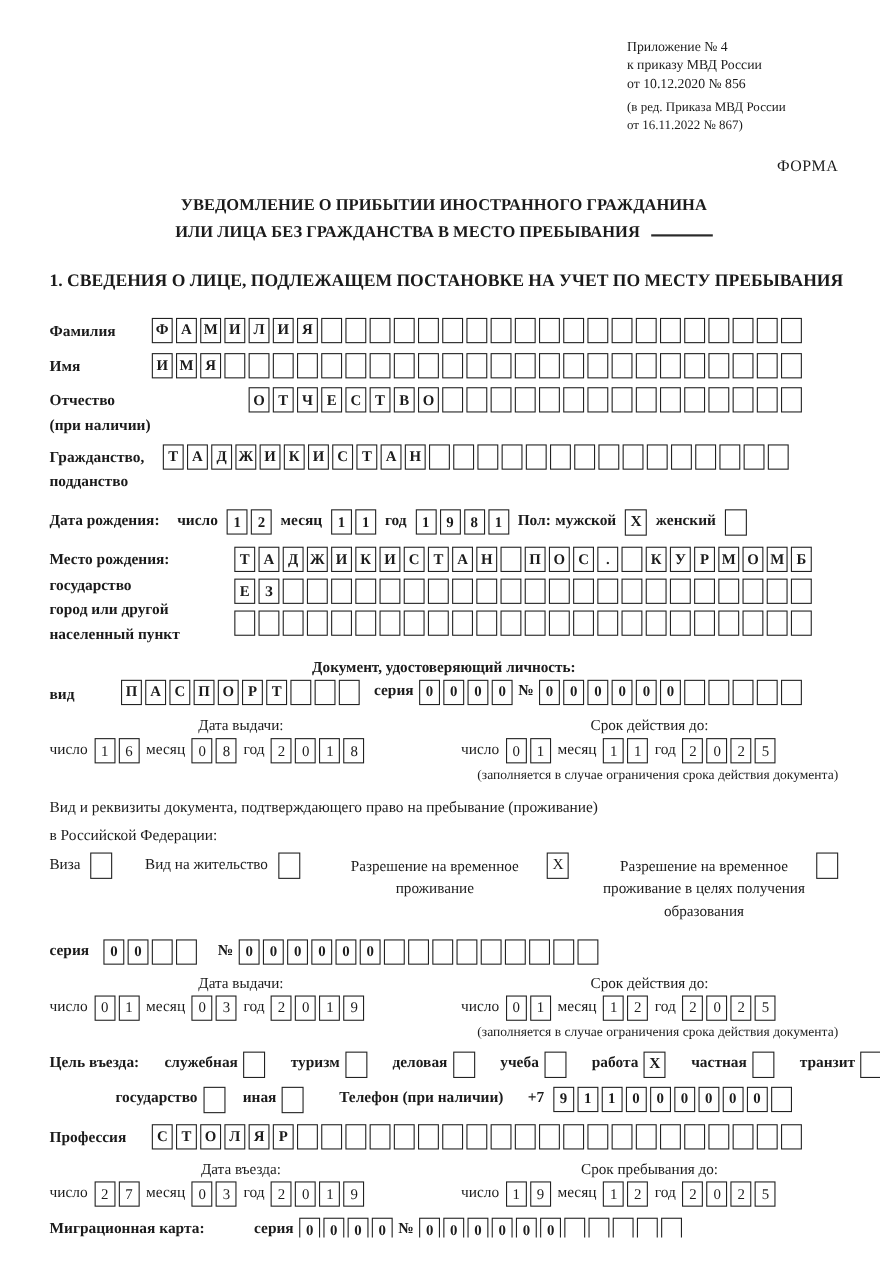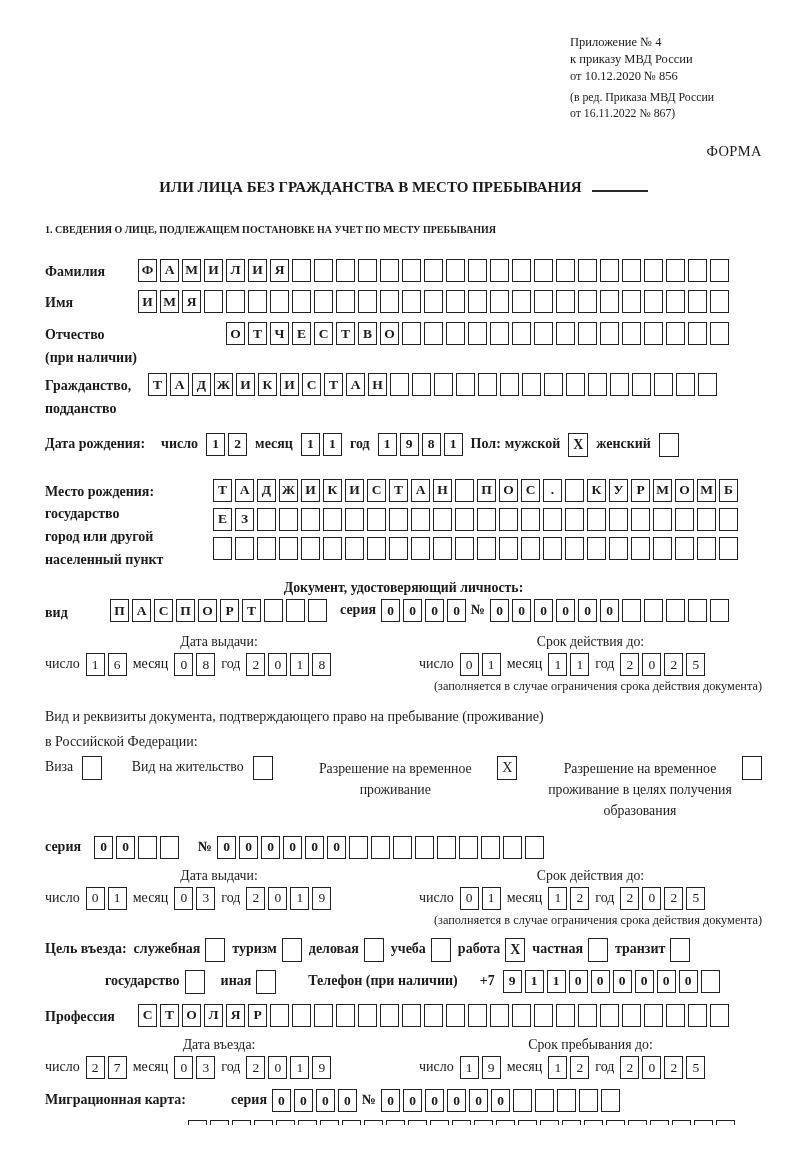--- a/index.html
+++ b/index.html
@@ -3,21 +3,21 @@
 <meta charset="utf-8">
 <style>
   html,body{margin:0;padding:0;background:#fff;}
   body{width:800px;height:1163px;font-family:"Liberation Serif","DejaVu Serif",serif;color:#1b1b1b;}
   .page{box-sizing:border-box;width:800px;height:1125px;padding:34px 38px 8px 45px;overflow:hidden;position:relative;background:#fff;}
   .annot{margin-left:auto;width:192px;font-size:12.5px;line-height:1.35;}
   .annot-small{font-size:11.8px;margin-top:5px;line-height:1.35;}
   .forma{text-align:right;font-weight:normal;font-size:14.5px;margin-top:22px;letter-spacing:.4px;}
   .title{text-align:center;font-weight:bold;font-size:15px;line-height:1.55;margin-top:16px;}
   .uline{display:inline-block;width:56px;border-bottom:2px solid #2a2a2a;margin-left:10px;vertical-align:baseline;}
-  .sec1{text-align:left;font-weight:bold;font-size:10px;margin-top:24px;white-space:nowrap;}
+  .sec1{text-align:center;font-weight:bold;font-size:16px;margin-top:24px;white-space:nowrap;}
   .frow{display:flex;align-items:flex-start;margin-top:7px;font-size:14px;gap:8px;font-weight:bold;}
   .tight{gap:5px;}
   .lbl{flex:none;white-space:pre-line;line-height:1.62;padding-top:2px;}
   .w85{width:85px}.w95{width:95px}.w173{width:173px}.w160{width:160px}.w135{width:135px}.w60{width:60px}
   .cells{display:inline-flex;gap:3px;flex:none;}
   .cell{box-sizing:content-box;width:17px;height:21px;border:1.5px solid #222;display:flex;align-items:center;justify-content:center;font-size:13.5px;flex:none;background:#fff;}
   .cellcol{display:flex;flex-direction:column;gap:6px;}
   .chk{box-sizing:content-box;width:18px;height:22px;border:1.5px solid #222;display:inline-flex;align-items:center;justify-content:center;font-size:14px;flex:none;background:#fff;}
   .dl{flex:none;padding-top:3px;}
   .sp8{margin-left:8px}.sp14{margin-left:14px}.sp24{margin-left:24px}.sp40{margin-left:40px}
@@ -28,40 +28,41 @@
   .dtitle{text-align:center;font-size:13.8px;margin-bottom:3px;}
   .dgroup{display:flex;align-items:flex-start;gap:6px;}
   .note{font-size:12.3px;text-align:right;margin-top:3px;}
   .intro{font-size:14px;line-height:1.8;margin-top:10px;}
   .opts{display:flex;justify-content:space-between;align-items:flex-start;margin-top:2px;font-size:13.8px;}
   .opt{display:flex;align-items:flex-start;gap:9px;}
   .optlbl{padding-top:3px;}
   .optlbl.ctr{width:186px;text-align:center;line-height:1.5;}
   .pair{display:inline-flex;align-items:flex-start;gap:5px;}
   .pair .optlbl{padding-top:3px;text-align:right;}
-  .purposerow{gap:7px;}
+  .purposerow{gap:23px;}
 </style>
 </head>
 <body>
 
 <div class="page">
 
   <div class="annot">
     <div>Приложение № 4</div>
     <div>к приказу МВД России</div>
     <div>от 10.12.2020 № 856</div>
     <div class="annot-small">
       <div>(в ред. Приказа МВД России</div>
       <div>от 16.11.2022 № 867)</div>
     </div>
   </div>
 
   <div class="forma">ФОРМА</div>
 
   <div class="title">
+    <div>УВЕДОМЛЕНИЕ О ПРИБЫТИИ ИНОСТРАННОГО ГРАЖДАНИНА</div>
     <div><span>ИЛИ ЛИЦА БЕЗ ГРАЖДАНСТВА В МЕСТО ПРЕБЫВАНИЯ</span><span class="uline"></span></div>
   </div>
 
   <div class="sec1">1. СВЕДЕНИЯ О ЛИЦЕ, ПОДЛЕЖАЩЕМ ПОСТАНОВКЕ НА УЧЕТ ПО МЕСТУ ПРЕБЫВАНИЯ</div>
 
   <div class="frow" style="margin-top:24px">
     <div class="lbl w85">Фамилия</div>
     <div class="cells">
         <span class="cell">Ф</span>
         <span class="cell">А</span>
@@ -208,21 +209,21 @@
         <span class="cell">8</span>
         <span class="cell">1</span>
       </span>
     <span class="dl">Пол:</span>
     <span class="dl" style="margin-left:-4px">мужской</span>
     <span class="chk">X</span>
     <span class="dl">женский</span>
     <span class="chk"></span>
   </div>
 
-  <div class="frow" style="margin-top:22px">
+  <div class="frow" style="margin-top:10px">
     <div class="lbl w160">Место рождения:
 государство
 город или другой
 населенный пункт</div>
     <div class="cellcol">
       <div class="cells">
           <span class="cell">Т</span>
           <span class="cell">А</span>
           <span class="cell">Д</span>
           <span class="cell">Ж</span>

